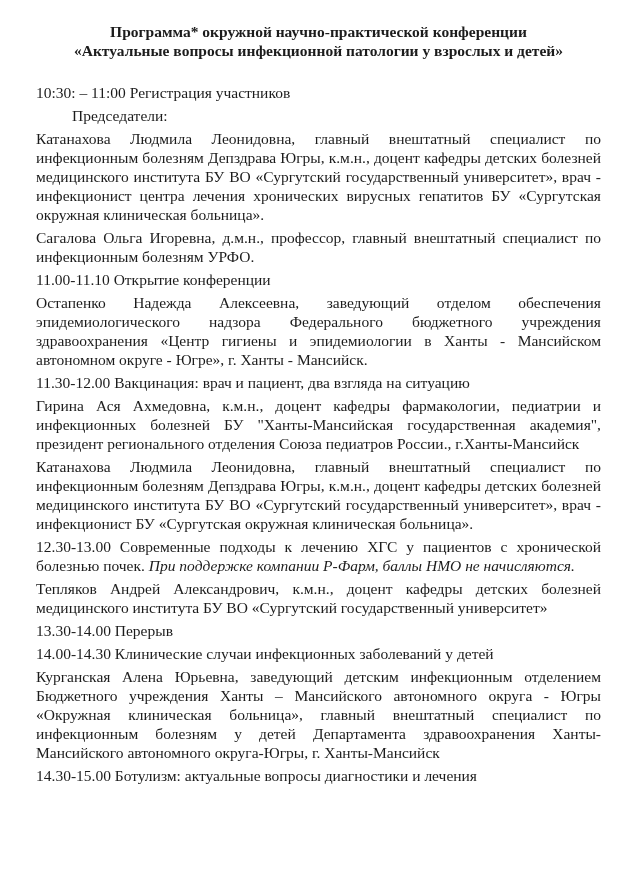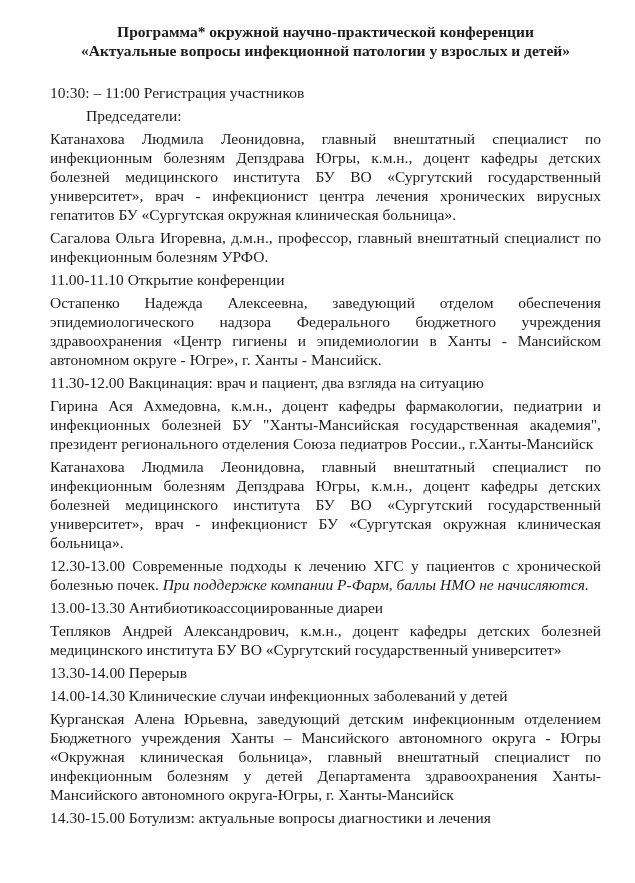--- a/index.html
+++ b/index.html
@@ -9,21 +9,21 @@
   }
   body {
     width: 635px;
     height: 883px;
     overflow: hidden;
   }
   .page {
     box-sizing: border-box;
     width: 635px;
     height: 883px;
-    padding: 22px 30px 0 46px;
+    padding: 22px 30px 0 32px;
     font-family: "Liberation Serif", "DejaVu Serif", serif;
     font-size: 15.5px;
     line-height: 19px;
     color: #1c1c1c;
   }
   .doc-title {
     text-align: center;
     font-weight: bold;
     margin: 0 0 0 0;
   }
@@ -54,20 +54,19 @@
   <p class="para"><span>10:30: – 11:00 Регистрация участников</span></p>
   <p class="para first-indent"><span>Председатели:</span></p>
   <p class="para"><span>Катанахова Людмила Леонидовна, главный внештатный специалист по инфекционным болезням Депздрава Югры, к.м.н., доцент кафедры детских болезней медицинского института БУ ВО «Сургутский государственный университет», врач - инфекционист центра лечения хронических вирусных гепатитов БУ «Сургутская окружная клиническая больница».</span></p>
   <p class="para"><span>Сагалова Ольга Игоревна, д.м.н., профессор, главный внештатный специалист по инфекционным болезням УРФО.</span></p>
   <p class="para"><span>11.00-11.10 Открытие конференции</span></p>
   <p class="para"><span>Остапенко Надежда Алексеевна, заведующий отделом обеспечения эпидемиологического надзора Федерального бюджетного учреждения здравоохранения «Центр гигиены и эпидемиологии в Ханты - Мансийском автономном округе - Югре», г. Ханты - Мансийск.</span></p>
   <p class="para"><span>11.30-12.00 Вакцинация: врач и пациент, два взгляда на ситуацию</span></p>
   <p class="para"><span>Гирина Ася Ахмедовна, к.м.н., доцент кафедры фармакологии, педиатрии и инфекционных болезней БУ "Ханты-Мансийская государственная академия", президент регионального отделения Союза педиатров России., г.Ханты-Мансийск</span></p>
   <p class="para"><span>Катанахова Людмила Леонидовна, главный внештатный специалист по инфекционным болезням Депздрава Югры, к.м.н., доцент кафедры детских болезней медицинского института БУ ВО «Сургутский государственный университет», врач - инфекционист БУ «Сургутская окружная клиническая больница».</span></p>
   <p class="para"><span>12.30-13.00 Современные подходы к лечению ХГС  у пациентов с хронической болезнью почек. </span><i class="ital">При поддержке компании Р-Фарм, баллы НМО не начисляются.</i></p>
-  <p class="para"><span>13.00-13.30 Антибиотикоассоциированные диареи</span></p>
   <p class="para"><span>Тепляков Андрей Александрович, к.м.н., доцент кафедры детских болезней медицинского института БУ ВО «Сургутский государственный университет»</span></p>
   <p class="para"><span>13.30-14.00 Перерыв</span></p>
   <p class="para"><span>14.00-14.30 Клинические случаи инфекционных заболеваний у детей</span></p>
   <p class="para"><span>Курганская Алена Юрьевна, заведующий детским инфекционным отделением Бюджетного учреждения Ханты – Мансийского автономного округа - Югры «Окружная клиническая больница», главный внештатный специалист по инфекционным болезням у детей Департамента здравоохранения Ханты-Мансийского автономного округа-Югры, г. Ханты-Мансийск</span></p>
   <p class="para"><span>14.30-15.00 Ботулизм: актуальные вопросы диагностики и лечения</span></p>
 
 </div>
 
 </body></html>

